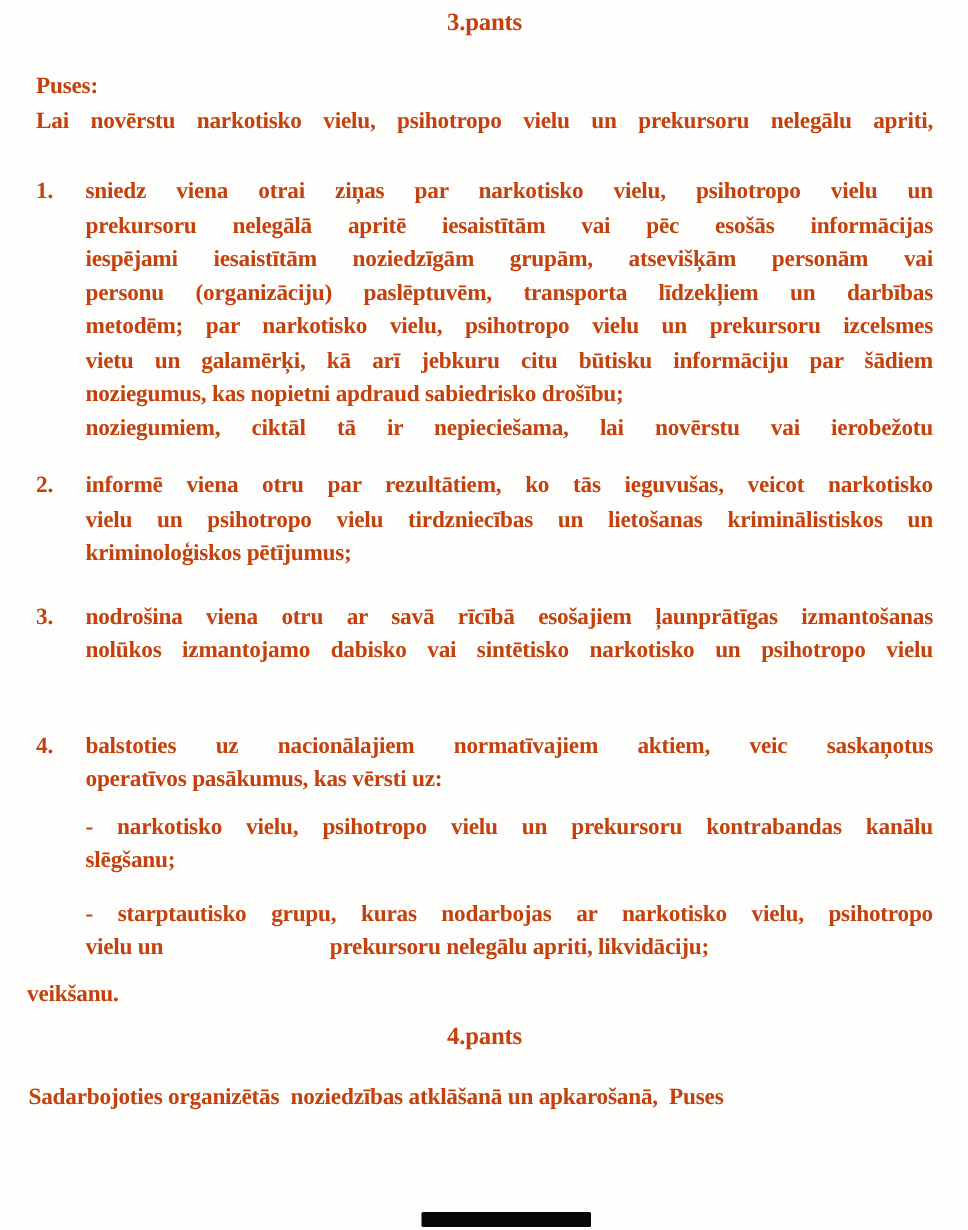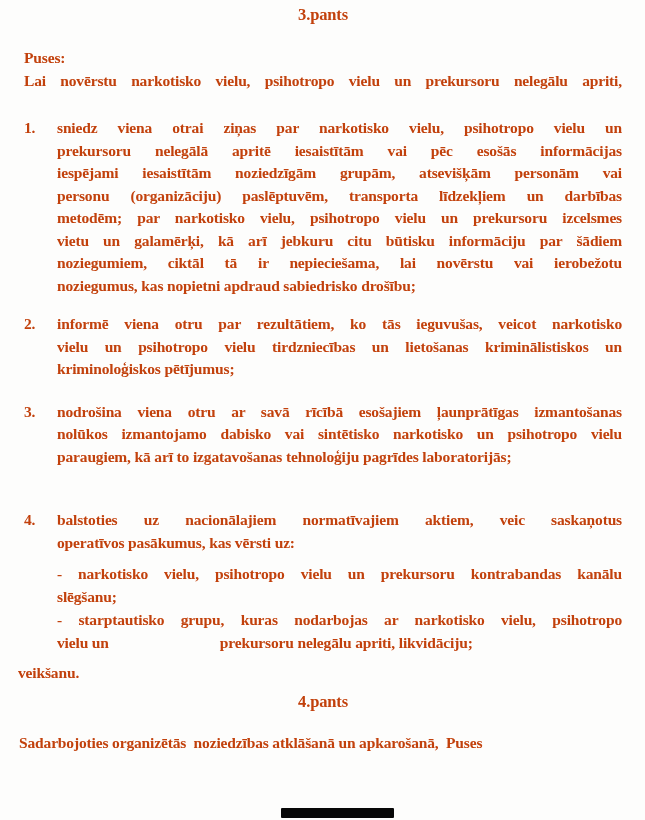--- a/index.html
+++ b/index.html
@@ -38,21 +38,21 @@
   .item-3 { margin-top: 20px; }
   .item-4 { margin-top: 41px; }
   .num {
     flex: 0 0 33px;
     width: 33px;
     line-height: 22.5px;
   }
   .item-body { flex: 1; min-width: 0; }
   .sub { margin-left: 33px; }
   .sub-1 { margin-top: 9px; }
-  .sub-2 { margin-top: 1px; }
+  .sub-2 { margin-top: 13px; }
   .sub-3 { margin-top: 8px; }
   .outdent { margin-left: -39px; }
   .gap-spacer { display: inline-block; width: 111px; }
   .h-a4 { margin-top: 6px; }
   .footer-line {
     margin-top: 19px;
     margin-left: -5px;
     line-height: 22.5px;
     white-space: pre-wrap;
   }
@@ -80,40 +80,39 @@
 
   <div class="item item-1">
     <div class="num">1.</div>
     <div class="item-body">
       <div class="line">sniedz viena otrai ziņas par narkotisko vielu, psihotropo vielu un</div>
       <div class="line">prekursoru nelegālā apritē iesaistītām vai pēc esošās informācijas</div>
       <div class="line">iespējami iesaistītām noziedzīgām grupām, atsevišķām personām vai</div>
       <div class="line">personu (organizāciju) paslēptuvēm, transporta līdzekļiem un darbības</div>
       <div class="line">metodēm; par narkotisko vielu, psihotropo vielu un prekursoru izcelsmes</div>
       <div class="line">vietu un galamērķi, kā arī jebkuru citu būtisku informāciju par šādiem</div>
+      <div class="line end">noziegumus, kas nopietni apdraud sabiedrisko drošību;</div>
       <div class="line">noziegumiem, ciktāl tā ir nepieciešama, lai novērstu vai ierobežotu</div>
-      <div class="line end">noziegumus, kas nopietni apdraud sabiedrisko drošību;</div>
     </div>
   </div>
 
   <div class="item item-2">
     <div class="num">2.</div>
     <div class="item-body">
       <div class="line">informē viena otru par rezultātiem, ko tās ieguvušas, veicot narkotisko</div>
       <div class="line">vielu un psihotropo vielu tirdzniecības un lietošanas kriminālistiskos un</div>
       <div class="line end">kriminoloģiskos pētījumus;</div>
     </div>
   </div>
 
   <div class="item item-3">
     <div class="num">3.</div>
     <div class="item-body">
       <div class="line">nodrošina viena otru ar savā rīcībā esošajiem ļaunprātīgas izmantošanas</div>
       <div class="line">nolūkos izmantojamo dabisko vai sintētisko narkotisko un psihotropo vielu</div>
-      <div class="line end">paraugiem, kā arī to izgatavošanas tehnoloģiju pagrīdes laboratorijās;</div>
     </div>
   </div>
 
   <div class="item item-4">
     <div class="num">4.</div>
     <div class="item-body">
       <div class="line">balstoties uz nacionālajiem normatīvajiem aktiem, veic saskaņotus</div>
       <div class="line end">operatīvos pasākumus, kas vērsti uz:</div>
     </div>
   </div>

